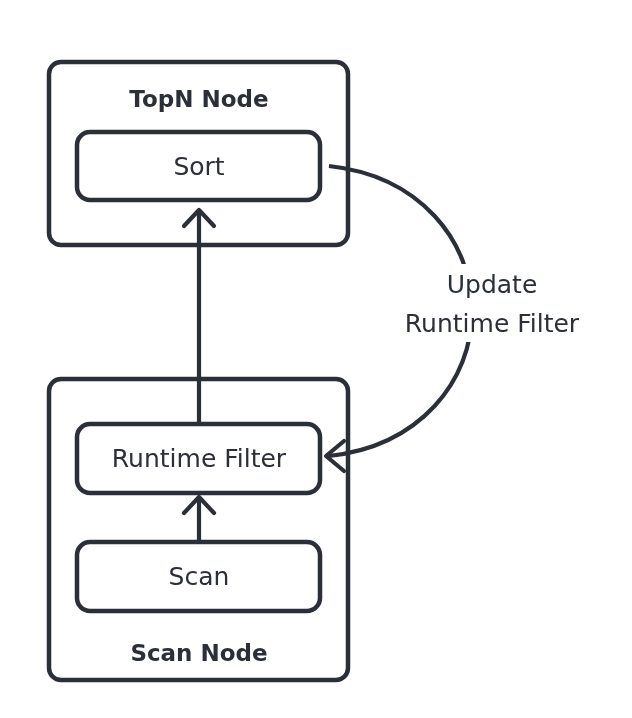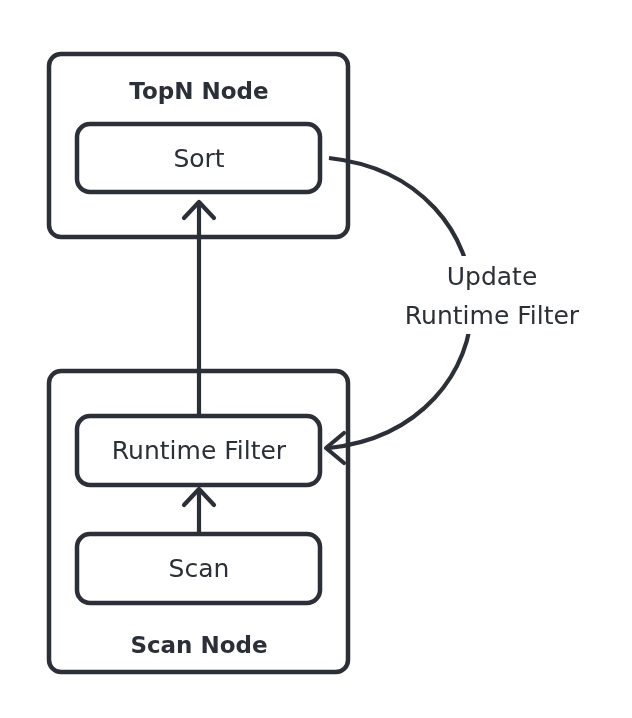--- a/index.html
+++ b/index.html
@@ -11,21 +11,21 @@
     width: 632px;
     height: 718px;
     position: relative;
     overflow: hidden;
     font-family: "DejaVu Sans", "Liberation Sans", sans-serif;
   }
 
   #diagram-root {
     position: absolute;
     left: 0;
-    top: 8px;
+    top: 16px;
     width: 632px;
     height: 580px;
   }
 
   #diagram-svg {
     position: absolute;
     left: 0;
     top: 0;
     width: 632px;
     height: 718px;

